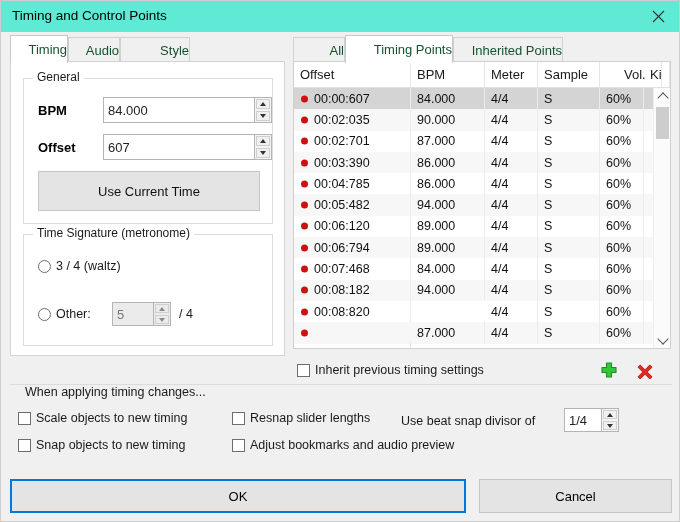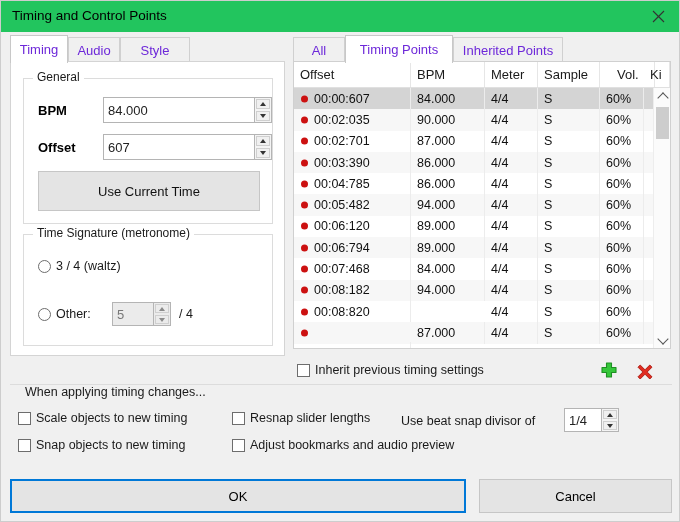--- a/index.html
+++ b/index.html
@@ -24,21 +24,21 @@
     border: 1px solid #cdcdcd;
     box-sizing: border-box;
     overflow: hidden;
   }
 
   
   #titlebar {
     position: absolute;
     left: 0; top: 0;
     width: 680px; height: 31px;
-    background: #22c55e;
+    background: #5eead4;
     box-sizing: border-box;
   }
   #title-text {
     position: absolute;
     left: 11px; top: 7px;
     font-size: 13.5px;
     color: #000;
     white-space: nowrap;
   }
   #close-btn {
@@ -53,23 +53,23 @@
   #close-btn svg { display:block; }
   .tab {
     position: absolute;
     box-sizing: border-box;
     height: 26px;
     background: #f0f0f0;
     border: 1px solid #d0d0d0;
     border-bottom: none;
     display: flex;
     align-items: center;
-    justify-content: center;
+    justify-content: flex-end;
     font-size: 13px;
-    color: #6d28d9;
+    color: #14532d;
     white-space: nowrap;
     cursor: default;
   }
   .tab.active {
     background: #ffffff;
     border-color: #c8c8c8;
     height: 28px;
     z-index: 3;
     font-weight: normal;
   }
@@ -457,21 +457,21 @@
   <div class="tab" style="left:452px; top:36px; width:110px;">
     <span>Inherited Points</span>
   </div>
 
   <div id="right-panel">
     <div id="table-head">
       <div class="th" style="left:0;   width:117px;">Offset</div>
       <div class="th" style="left:117px; width:74px;">BPM</div>
       <div class="th" style="left:191px; width:53px;">Meter</div>
       <div class="th" style="left:244px; width:62px;">Sample</div>
-      <div class="th" style="left:317px; width:44px;text-align:right;">Vol.</div>
+      <div class="th" style="left:324px; width:44px;text-align:right;">Vol.</div>
       <div class="th" style="left:350px; width:26px;">Ki</div>
     </div>
 
     <div id="table-body">
         <div class="row sel">
           <span class="dot"></span>
           <div class="cell" style="left: 0px; width: 117px; padding-left: 20px;">00:00:607</div>
           <div class="cell" style="left: 117px; width: 74px; padding-left: 6px;">84.000</div>
           <div class="cell" style="left: 191px; width: 53px; padding-left: 6px;">4/4</div>
           <div class="cell" style="left: 244px; width: 62px; padding-left: 6px;">S</div>

